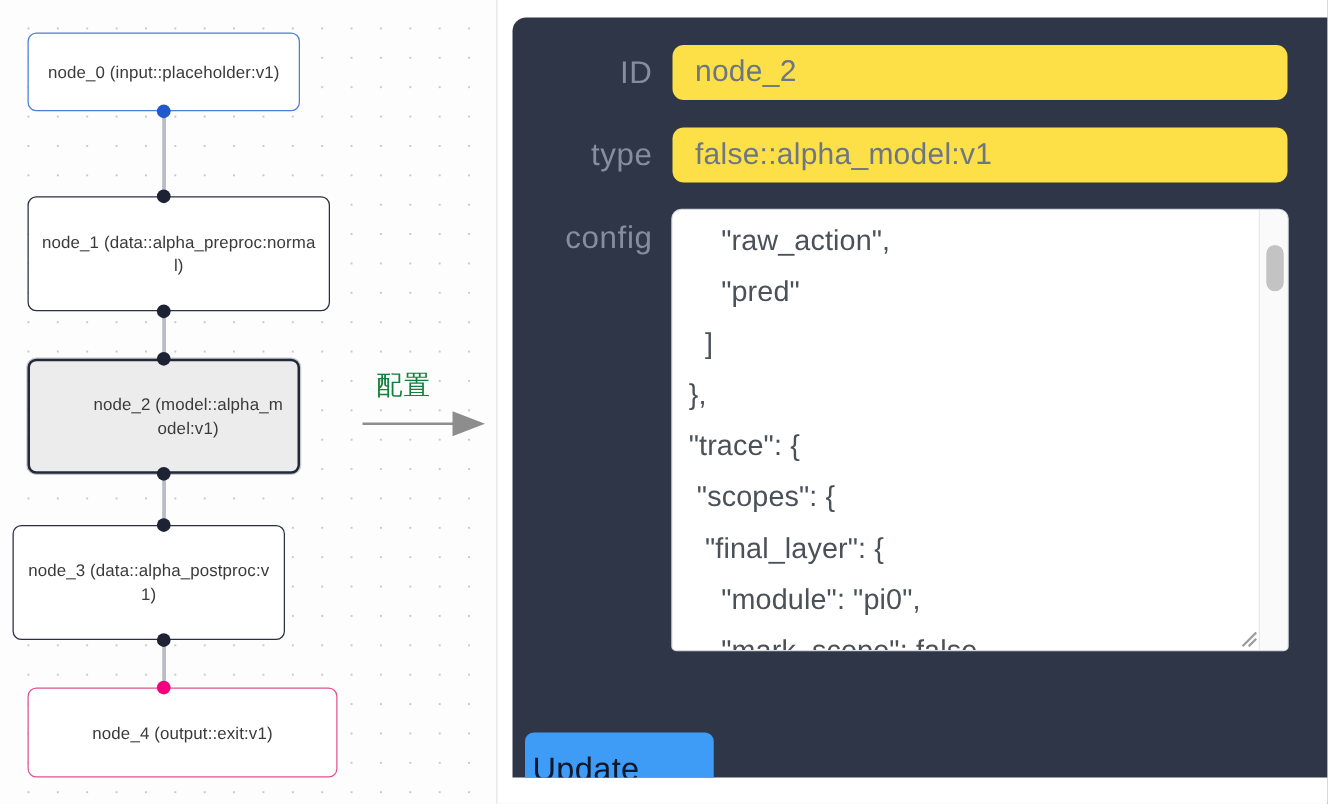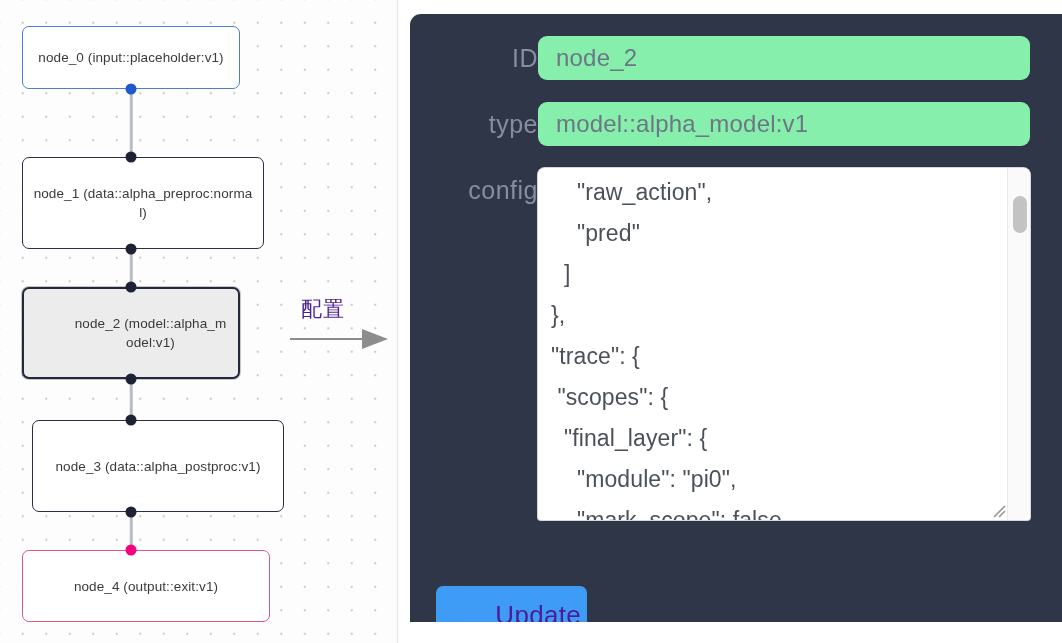--- a/index.html
+++ b/index.html
@@ -75,21 +75,21 @@
 
   
   #arrow-group {
     position: absolute;
     left: 288px; top: 296px;
     width: 108px; height: 64px;
     z-index: 6;
   }
   #arrow-label {
     font-size: 21px;
-    color: #4c1d95;
+    color: #15803d;
     text-align: left;
     padding-left: 13px;
     line-height: 26px;
     letter-spacing: 1px;
   }
   #arrow-shape { position: absolute; left: 0; top: 28px; }
 
   
   #config-panel {
     position: absolute;
@@ -104,30 +104,30 @@
   .form-row {
     display: flex;
     align-items: flex-start;
     margin-bottom: 22px;
     padding-left: 14px;
   }
   .form-label {
     width: 114px;
     flex: 0 0 114px;
     text-align: right;
-    padding-right: 0;
+    padding-right: 16px;
     color: #868e9e;
     font-size: 25px;
     line-height: 44px;
     letter-spacing: .5px;
   }
   .field {
     flex: 1 1 auto;
     margin-right: 32px;
-    background: #86efac;
+    background: #fde047;
     border-radius: 9px;
     height: 44px;
     display: flex;
     align-items: center;
     padding: 0 18px;
     color: #6d7685;
     font-size: 24px;
     letter-spacing: .2px;
   }
 
@@ -168,30 +168,30 @@
     background: #c3c3c3;
   }
   #resize-grip {
     position: absolute;
     right: 24px; bottom: 2px;
     width: 17px; height: 17px;
   }
 
   #update-button {
     position: absolute;
-    left: 26px; bottom: -16px;
+    left: 10px; bottom: -16px;
     width: 151px; height: 52px;
     background: #3e9bf6;
     border: none;
     border-radius: 7px;
-    color: #4c1d95;
+    color: #0f172a;
     font-size: 26px;
     font-family: "Liberation Sans", sans-serif;
     letter-spacing: .3px;
-    text-align: right;
+    text-align: left;
     padding-top: 7px;
     cursor: pointer;
   }
 </style>
 </head>
 <body>
 
 <div id="app">
 
   <div id="graph-canvas">
@@ -214,21 +214,21 @@
     <div class="handle h-dark" style="left:131px; top:157px;"></div>
     <div class="handle h-dark" style="left:131px; top:249px;"></div>
 
     <div class="gnode n-sel" style="left:22px; top:287px; width:218px; height:92px;">
       <span class="lbl">node_2
 (model::alpha_model:v1)</span>
     </div>
     <div class="handle h-dark" style="left:131px; top:287px;"></div>
     <div class="handle h-dark" style="left:131px; top:379px;"></div>
 
-    <div class="gnode n-plain" style="left:32px; top:420px; width:252px; height:92px;">
+    <div class="gnode n-plain" style="left:10px; top:420px; width:218px; height:92px;">
       <span class="lbl">node_3
 (data::alpha_postproc:v1)</span>
     </div>
     <div class="handle h-dark" style="left:131px; top:420px;"></div>
     <div class="handle h-dark" style="left:131px; top:512px;"></div>
 
     <div class="gnode n-pink" style="left:22px; top:550px; width:248px; height:72px;">
       <span class="lbl">node_4
 (output::exit:v1)</span>
     </div>
@@ -244,21 +244,21 @@
 
   <div id="config-panel">
 
     <div class="form-row">
       <div class="form-label">ID</div>
       <div class="field">node_2</div>
     </div>
 
     <div class="form-row">
       <div class="form-label">type</div>
-      <div class="field">model::alpha_model:v1</div>
+      <div class="field">false::alpha_model:v1</div>
     </div>
 
     <div class="form-row" id="config-row">
       <div class="form-label">config</div>
       <div class="textarea-wrap">
         <div id="config-text">      "raw_action",
       "pred"
     ]
   },
   "trace": {

